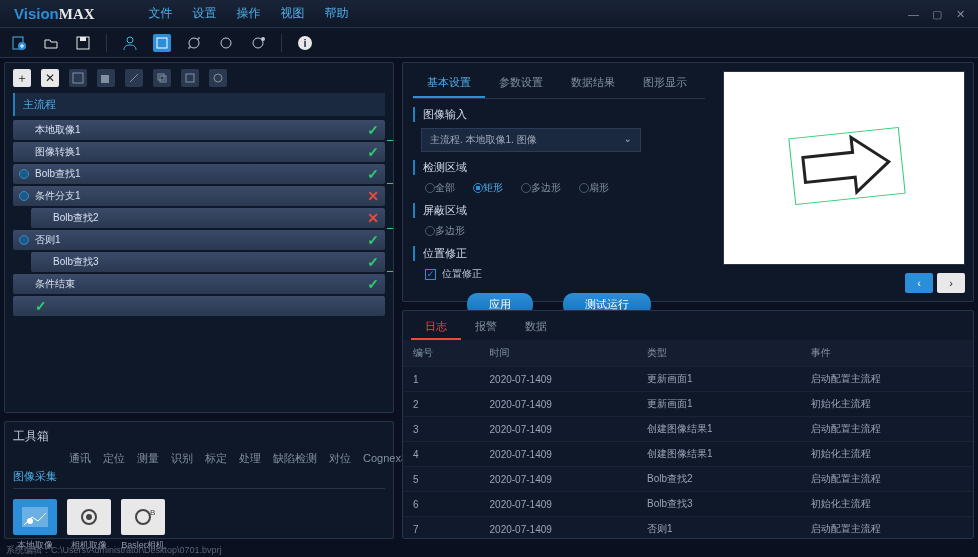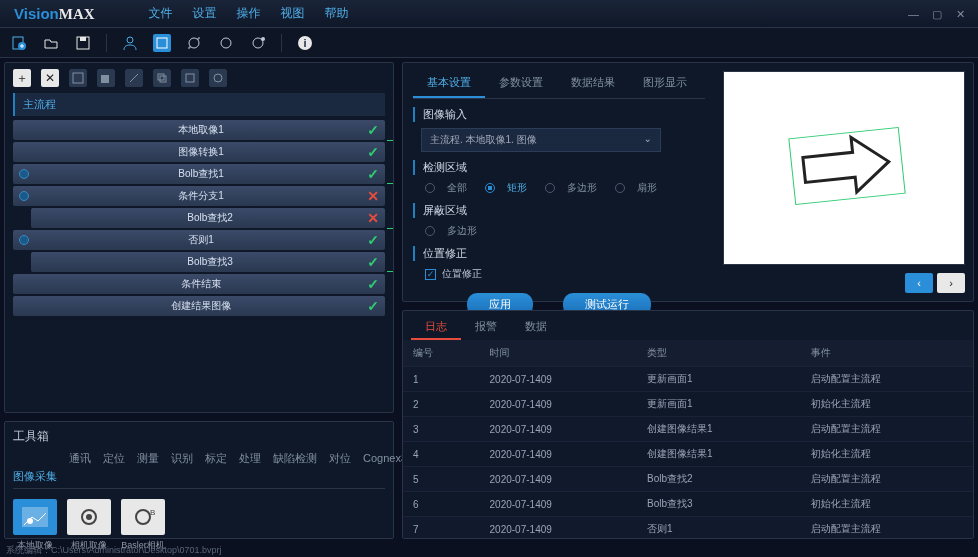--- a/index.html
+++ b/index.html
@@ -20,43 +20,43 @@
 .right { flex:1; display:flex; flex-direction:column; }
 .panel { background:#0f1828; border:1px solid #2a3448; margin:4px; border-radius:2px; }
 .flow-panel { flex:1; padding:6px 8px; overflow:hidden; }
 .flow-tools { display:flex; gap:10px; margin-bottom:6px; }
 .flow-tools .btn { width:18px; height:18px; background:#2a3850; border-radius:2px; cursor:pointer; display:flex; align-items:center; justify-content:center; font-size:12px; }
 .flow-title { background:#1a2840; color:#4faee8; padding:4px 8px; font-size:11px; border-left:2px solid #2080c0; }
 .flow-list { position:relative; margin-top:4px; }
 .flow-item { display:flex; align-items:center; height:20px; margin:2px 0; padding:0 6px; background:linear-gradient(#3a4a68,#2a3850); border-radius:2px; cursor:pointer; position:relative; }
 .flow-item.indent { margin-left:18px; }
 .flow-item .dot { width:10px; height:10px; border-radius:50%; background:#1a5a8a; border:1px solid #3a8ac0; margin-right:6px; flex-shrink:0; }
-.flow-item .txt { flex:1; color:#d8e0f0; font-size:10px;text-align:center; }
+.flow-item .txt { flex:1; color:#d8e0f0; font-size:10px; }
 .flow-item .mark { font-size:14px; font-weight:bold; }
 .mark.ok { color:#2ecc71; }
 .mark.fail { color:#e74c3c; }
 .toolbox { height:118px; padding:6px 8px; }
 .toolbox-title { color:#c0c8d8; font-size:12px; margin-bottom:6px; }
 .toolbox-tabs { display:flex; gap:12px; border-bottom:1px solid #2a3448; padding-bottom:4px; font-size:11px; }
 .toolbox-tabs div { cursor:pointer; color:#8090a0; white-space:nowrap; }
 .toolbox-tabs div.active { color:#4faee8;margin-top:18px; }
 .toolbox-items { display:flex; gap:10px; margin-top:10px; }
 .tb-item { text-align:center; cursor:pointer; }
 .tb-item .icon { width:44px; height:36px; background:#e8e8e8; border-radius:2px; display:flex; align-items:center; justify-content:center; }
 .tb-item.active .icon { background:#2a8fd8; }
 .tb-item .lbl { font-size:9px; margin-top:4px; color:#9098a8; }
 .settings { display:flex; height:240px; }
 .settings-left { flex:1; padding:6px 10px; }
 .tabs { display:flex; border-bottom:1px solid #2a3448; }
 .tabs div { padding:6px 14px; cursor:pointer; color:#8090a0; font-size:11px; }
 .tabs div.active { color:#4faee8; border-bottom:2px solid #2a8fd8; }
 .sec-title { color:#d0d8e8; margin:8px 0 6px; font-size:11px; padding-left:8px; border-left:2px solid #2080c0; }
-.dropdown { background:#1a2840; border:1px solid #2a3c58; padding:4px 8px; font-size:10px; color:#a0a8b8; cursor:pointer; display:flex; justify-content:space-between; margin-left:8px; width:240px; }
+.dropdown { background:#1a2840; border:1px solid #2a3c58; padding:4px 8px; font-size:10px; color:#a0a8b8; cursor:pointer; display:flex; justify-content:space-between; margin-left:8px; width:220px; }
 .radios { display:flex; gap:18px; margin-left:12px; font-size:10px; }
-.radios label { display:flex; align-items:center; gap:12px; cursor:pointer; color:#8090a0; }
+.radios label { display:flex; align-items:center; gap:0; cursor:pointer; color:#8090a0; }
 .radios label.sel { color:#4faee8; }
 .radios .r { width:10px; height:10px; border-radius:50%; border:1px solid #4a5a70; display:inline-block; }
 .radios .sel .r { border-color:#2a8fd8; background:radial-gradient(circle,#2a8fd8 40%,transparent 45%); }
 .chk-row { margin-left:12px; display:flex; align-items:center; gap:6px; font-size:10px; }
 .chk { width:11px; height:11px; border:1px solid #2a8fd8; display:flex; align-items:center; justify-content:center; color:#2a8fd8; font-size:9px; }
 .btn-row { display:flex; gap:30px; justify-content:center; margin-top:12px; }
 .btn-p { background:linear-gradient(#2a8fd8,#1a6fb8); color:#fff; padding:4px 22px; border-radius:10px; cursor:pointer; font-size:11px; }
 .preview { width:258px; padding:8px; display:flex; flex-direction:column; }
 .preview-img { flex:1; background:#fff; border:1px solid #2a3448; display:flex; align-items:center; justify-content:center; }
 .nav { display:flex; justify-content:flex-end; gap:4px; margin-top:8px; }
@@ -228,21 +228,20 @@
             <span class="txt">Bolb查找3</span>
             <span class="mark ok">✓</span>
           </div>
           <div class="flow-item">
             <span style="width:16px"></span>
             <span class="txt">条件结束</span>
             <span class="mark ok">✓</span>
           </div>
           <div class="flow-item">
             <span style="width:16px"></span>
-            <span class="txt">创建结果图像</span>
             <span class="mark ok">✓</span>
           </div>
           <div class="connector" style="top: 20px; height: 44px;"></div>
           <div class="connector" style="top: 108px; height: 44px;"></div>
         </div>
     </div>
     <div class="panel toolbox">
       <div class="toolbox-title">工具箱</div>
       <div class="toolbox-tabs" id="toolbox-tabs">
           <div class="active">图像采集</div>

